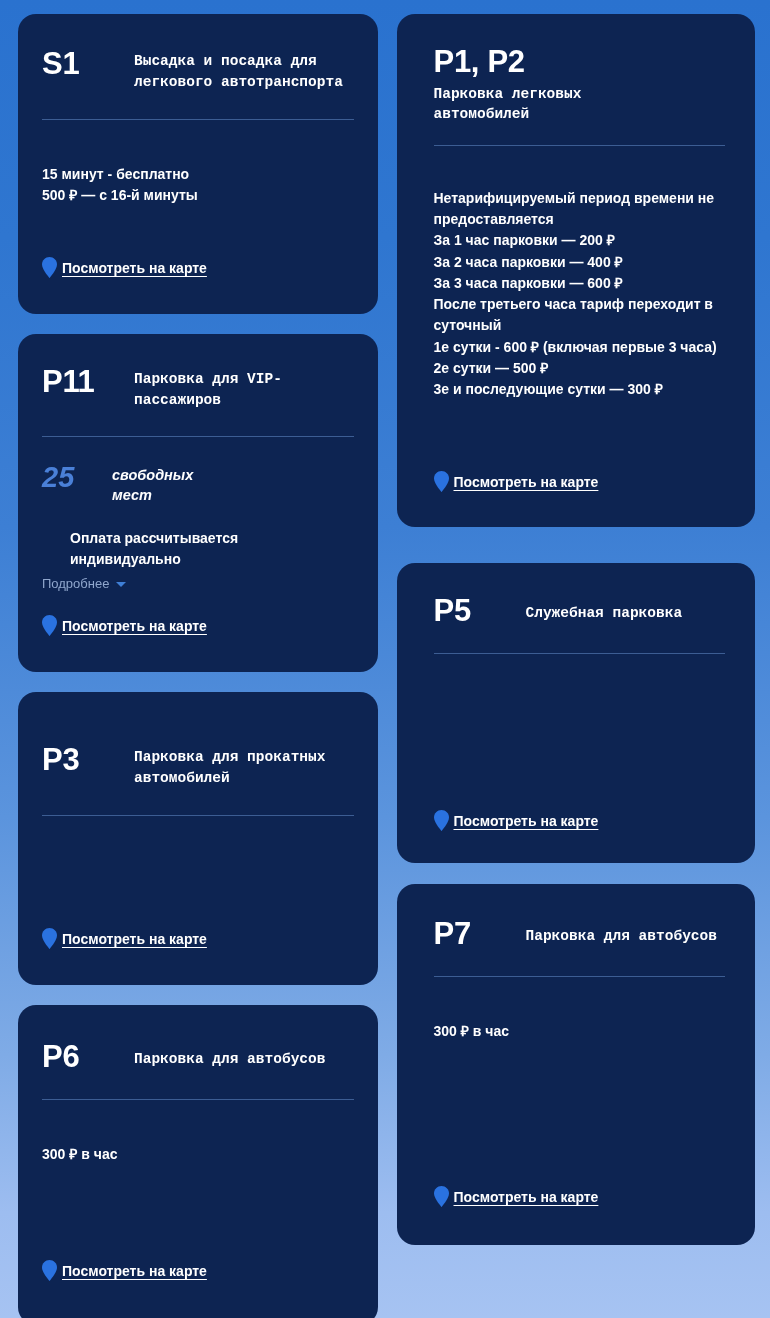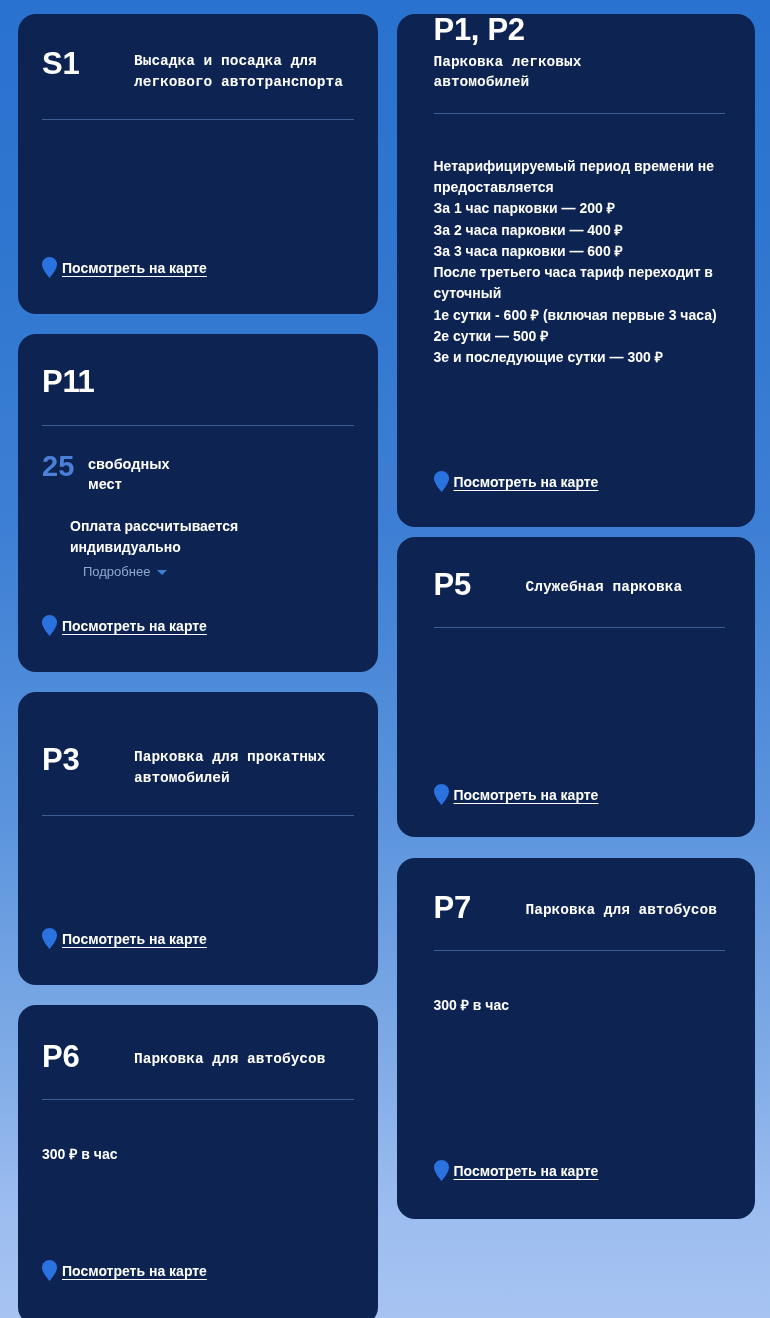--- a/index.html
+++ b/index.html
@@ -87,20 +87,22 @@
     height: 1px;
     background: #3c5d93;
     width: 100%;
     flex: none;
   }
 
   
   .avail {
     display: flex;
     align-items: flex-start;
+    gap: 24px;
+    font-style: italic;
   }
   .avail-num {
     color: #4a80d8;
     font-size: 29px;
     font-weight: bold;
     line-height: 1.05;
     min-width: 46px;
     flex: none;
   }
   .avail-label {
@@ -131,21 +133,20 @@
 
   .more {
     display: inline-flex;
     align-items: center;
     gap: 7px;
     color: #8fa6cc;
     font-size: 13px;
     line-height: 1.3;
     cursor: pointer;
     width: fit-content;
-    margin-left: 41px;
   }
   .chev {
     width: 0; height: 0;
     border-left: 5px solid transparent;
     border-right: 5px solid transparent;
     border-top: 5px solid #3f7fd6;
     display: block;
   }
 
   
@@ -173,32 +174,35 @@
 <div id="board">
 
   <div class="column col-left">
 
     <div class="card" style="height:300px; padding-top:34px;">
       <div class="card-head">
         <div class="code code-wide">S1</div>
         <div class="subtitle">Высадка и посадка для легкового автотранспорта</div>
       </div>
       <div class="divider" style="margin-top:27px;"></div>
+      <div class="tariff" style="margin-top:44px;">15 минут - бесплатно
+500 ₽ — с 16-й минуты</div>
       <div class="spacer"></div>
       <div class="maplink" style="margin-bottom:36px;">
         <svg class="pin" width="15" height="21" viewBox="0 0 15 21">
           <path d="M7.5 0C3.36 0 0 3.36 0 7.5c0 5.1 7.5 13.5 7.5 13.5S15 12.6 15 7.5C15 3.36 11.64 0 7.5 0z" fill="#2a72e0"></path>
         </svg>
         <span class="maplink-text">Посмотреть на карте</span>
       </div>
     </div>
 
     <div class="card" style="height:338px; margin-top:20px; padding-top:32px;">
       <div class="card-head">
         <div class="code code-wide">P11</div>
+        <div class="subtitle">Парковка для VIP-пассажиров</div>
       </div>
       <div class="divider" style="margin-top:26px;"></div>
       <div class="avail" style="margin-top:25px;">
         <div class="avail-num">25</div>
         <div class="avail-label" style="max-width:110px;">свободных мест</div>
       </div>
       <div class="note" style="margin-top:22px; max-width:200px;">Оплата рассчитывается индивидуально</div>
       <div class="more" style="margin-top:6px;">
         <span>Подробнее</span>
         <span class="chev"></span>
@@ -240,21 +244,21 @@
           <path d="M7.5 0C3.36 0 0 3.36 0 7.5c0 5.1 7.5 13.5 7.5 13.5S15 12.6 15 7.5C15 3.36 11.64 0 7.5 0z" fill="#2a72e0"></path>
         </svg>
         <span class="maplink-text">Посмотреть на карте</span>
       </div>
     </div>
 
   </div>
 
   <div class="column col-right">
 
-    <div class="card" style="height:513px; padding-left:37px; padding-right:30px;">
+    <div class="card" style="height:513px; padding-top:32px; padding-left:37px; padding-right:30px;">
       <div class="card-head stacked">
         <div class="code">P1, P2</div>
         <div class="subtitle" style="max-width:160px;">Парковка легковых автомобилей</div>
       </div>
       <div class="divider" style="margin-top:20px;"></div>
       <div class="tariff" style="margin-top:42px; max-width:288px;">Нетарифицируемый период времени не предоставляется
 За 1 час парковки — 200 ₽
 За 2 часа парковки — 400 ₽
 За 3 часа парковки — 600 ₽
 После третьего часа тариф переходит в суточный
@@ -263,21 +267,21 @@
 3е и последующие сутки — 300 ₽</div>
       <div class="spacer"></div>
       <div class="maplink" style="margin-bottom:35px;">
         <svg class="pin" width="15" height="21" viewBox="0 0 15 21">
           <path d="M7.5 0C3.36 0 0 3.36 0 7.5c0 5.1 7.5 13.5 7.5 13.5S15 12.6 15 7.5C15 3.36 11.64 0 7.5 0z" fill="#2a72e0"></path>
         </svg>
         <span class="maplink-text">Посмотреть на карте</span>
       </div>
     </div>
 
-    <div class="card" style="height:300px; margin-top:10px; padding-top:32px; padding-left:37px; padding-right:30px;">
+    <div class="card" style="height:300px; margin-top:36px; padding-top:32px; padding-left:37px; padding-right:30px;">
       <div class="card-head">
         <div class="code code-wide">P5</div>
         <div class="subtitle" style="padding-top:8px;">Служебная парковка</div>
       </div>
       <div class="divider" style="margin-top:25px;"></div>
       <div class="spacer"></div>
       <div class="maplink" style="margin-bottom:32px;">
         <svg class="pin" width="15" height="21" viewBox="0 0 15 21">
           <path d="M7.5 0C3.36 0 0 3.36 0 7.5c0 5.1 7.5 13.5 7.5 13.5S15 12.6 15 7.5C15 3.36 11.64 0 7.5 0z" fill="#2a72e0"></path>
         </svg>

